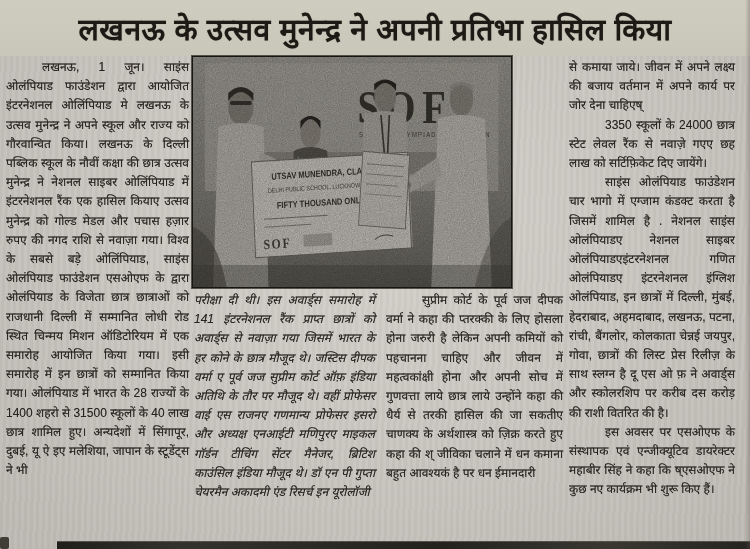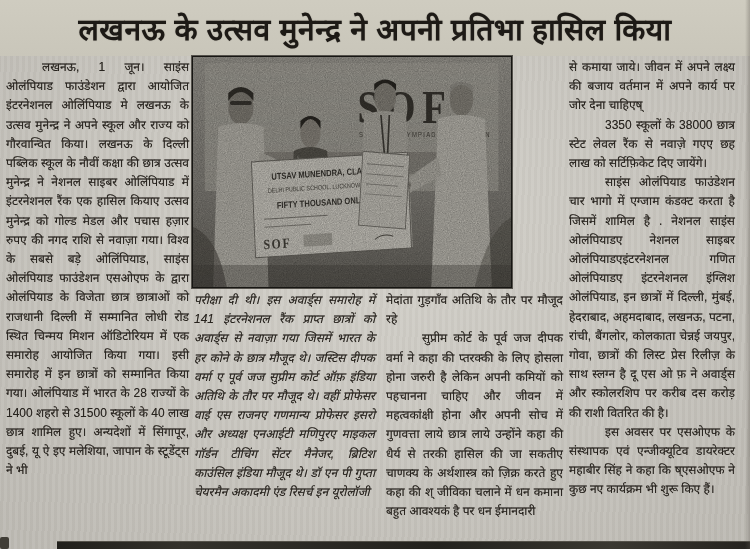--- a/index.html
+++ b/index.html
@@ -149,27 +149,26 @@
 
       <rect x="0" y="0" width="379" height="230" filter="url(#grain)" opacity="0.5"></rect>
     </svg>
   </div>
 
   <div class="col col2">
     <p>परीक्षा दी थी। इस अवार्ड्स समारोह में 141 इंटरनेशनल रैंक प्राप्त छात्रों को अवार्ड्स से नवाज़ा गया जिसमें भारत के हर कोने के छात्र मौजूद थे। जस्टिस दीपक वर्मा ए पूर्व जज सुप्रीम कोर्ट ऑफ़ इंडिया अतिथि के तौर पर मौजूद थे। वहीं प्रोफेसर वाई एस राजनए गणमान्य प्रोफेसर इसरो और अध्यक्ष एनआईटी मणिपुरए माइकल गॉर्डन टीचिंग सेंटर मैनेजर, ब्रिटिश काउंसिल इंडिया मौजूद थे। डॉ एन पी गुप्ता चेयरमैन अकादमी एंड रिसर्च इन यूरोलॉजी</p>
   </div>
 
   <div class="col col3">
-    <p>मेदांता गुड़गाँव अतिथि के तौर पर मौजूद रहे</p>
     <p class="indent">सुप्रीम कोर्ट के पूर्व जज दीपक वर्मा ने कहा की प्तरक्की के लिए होसला होना जरुरी है लेकिन अपनी कमियों को पहचानना चाहिए और जीवन में महत्वकांक्षी होना और अपनी सोच में गुणवत्ता लाये छात्र लाये उन्होंने कहा की धैर्य से तरकी हासिल की जा सकतीए चाणक्य के अर्थशास्त्र को ज़िक्र करते हुए कहा की श् जीविका चलाने में धन कमाना बहुत आवश्यकं है पर धन ईमानदारी</p>
   </div>
 
   <div class="col col4">
     <p>से कमाया जाये। जीवन में अपने लक्ष्य की बजाय वर्तमान में अपने कार्य पर जोर देना चाहिएष्</p>
-    <p class="indent">3350 स्कूलों के 38000 छात्र स्टेट लेवल रैंक से नवाज़े गएए छह लाख को सर्टिफ़िकेट दिए जायेंगे।</p>
+    <p class="indent">3350 स्कूलों के 24000 छात्र स्टेट लेवल रैंक से नवाज़े गएए छह लाख को सर्टिफ़िकेट दिए जायेंगे।</p>
     <p class="indent">साइंस ओलंपियाड फाउंडेशन चार भागो में एग्जाम कंडक्ट करता है जिसमें शामिल है . नेशनल साइंस ओलंपियाडए नेशनल साइबर ओलंपियाडएइंटरनेशनल गणित ओलंपियाडए इंटरनेशनल इंग्लिश ओलंपियाड, इन छात्रों में दिल्ली, मुंबई, हेदराबाद, अहमदाबाद, लखनऊ, पटना, रांची, बैंगलोर, कोलकाता चेन्नई जयपुर, गोवा, छात्रों की लिस्ट प्रेस रिलीज़ के साथ स्लग्न है दू एस ओ फ़ ने अवार्ड्स और स्कोलरशिप पर करीब दस करोड़ की राशी वितरित की है।</p>
     <p class="indent">इस अवसर पर एसओएफ के संस्थापक एवं एन्जीक्यूटिव डायरेक्टर महाबीर सिंह ने कहा कि ष्एसओएफ ने कुछ नए कार्यक्रम भी शुरू किए हैं।</p>
   </div>
 
   <div class="bottom-strip"></div>
   <div class="corner-blot"></div>
   <div class="edge-shade"></div>
 
 </div>
 

